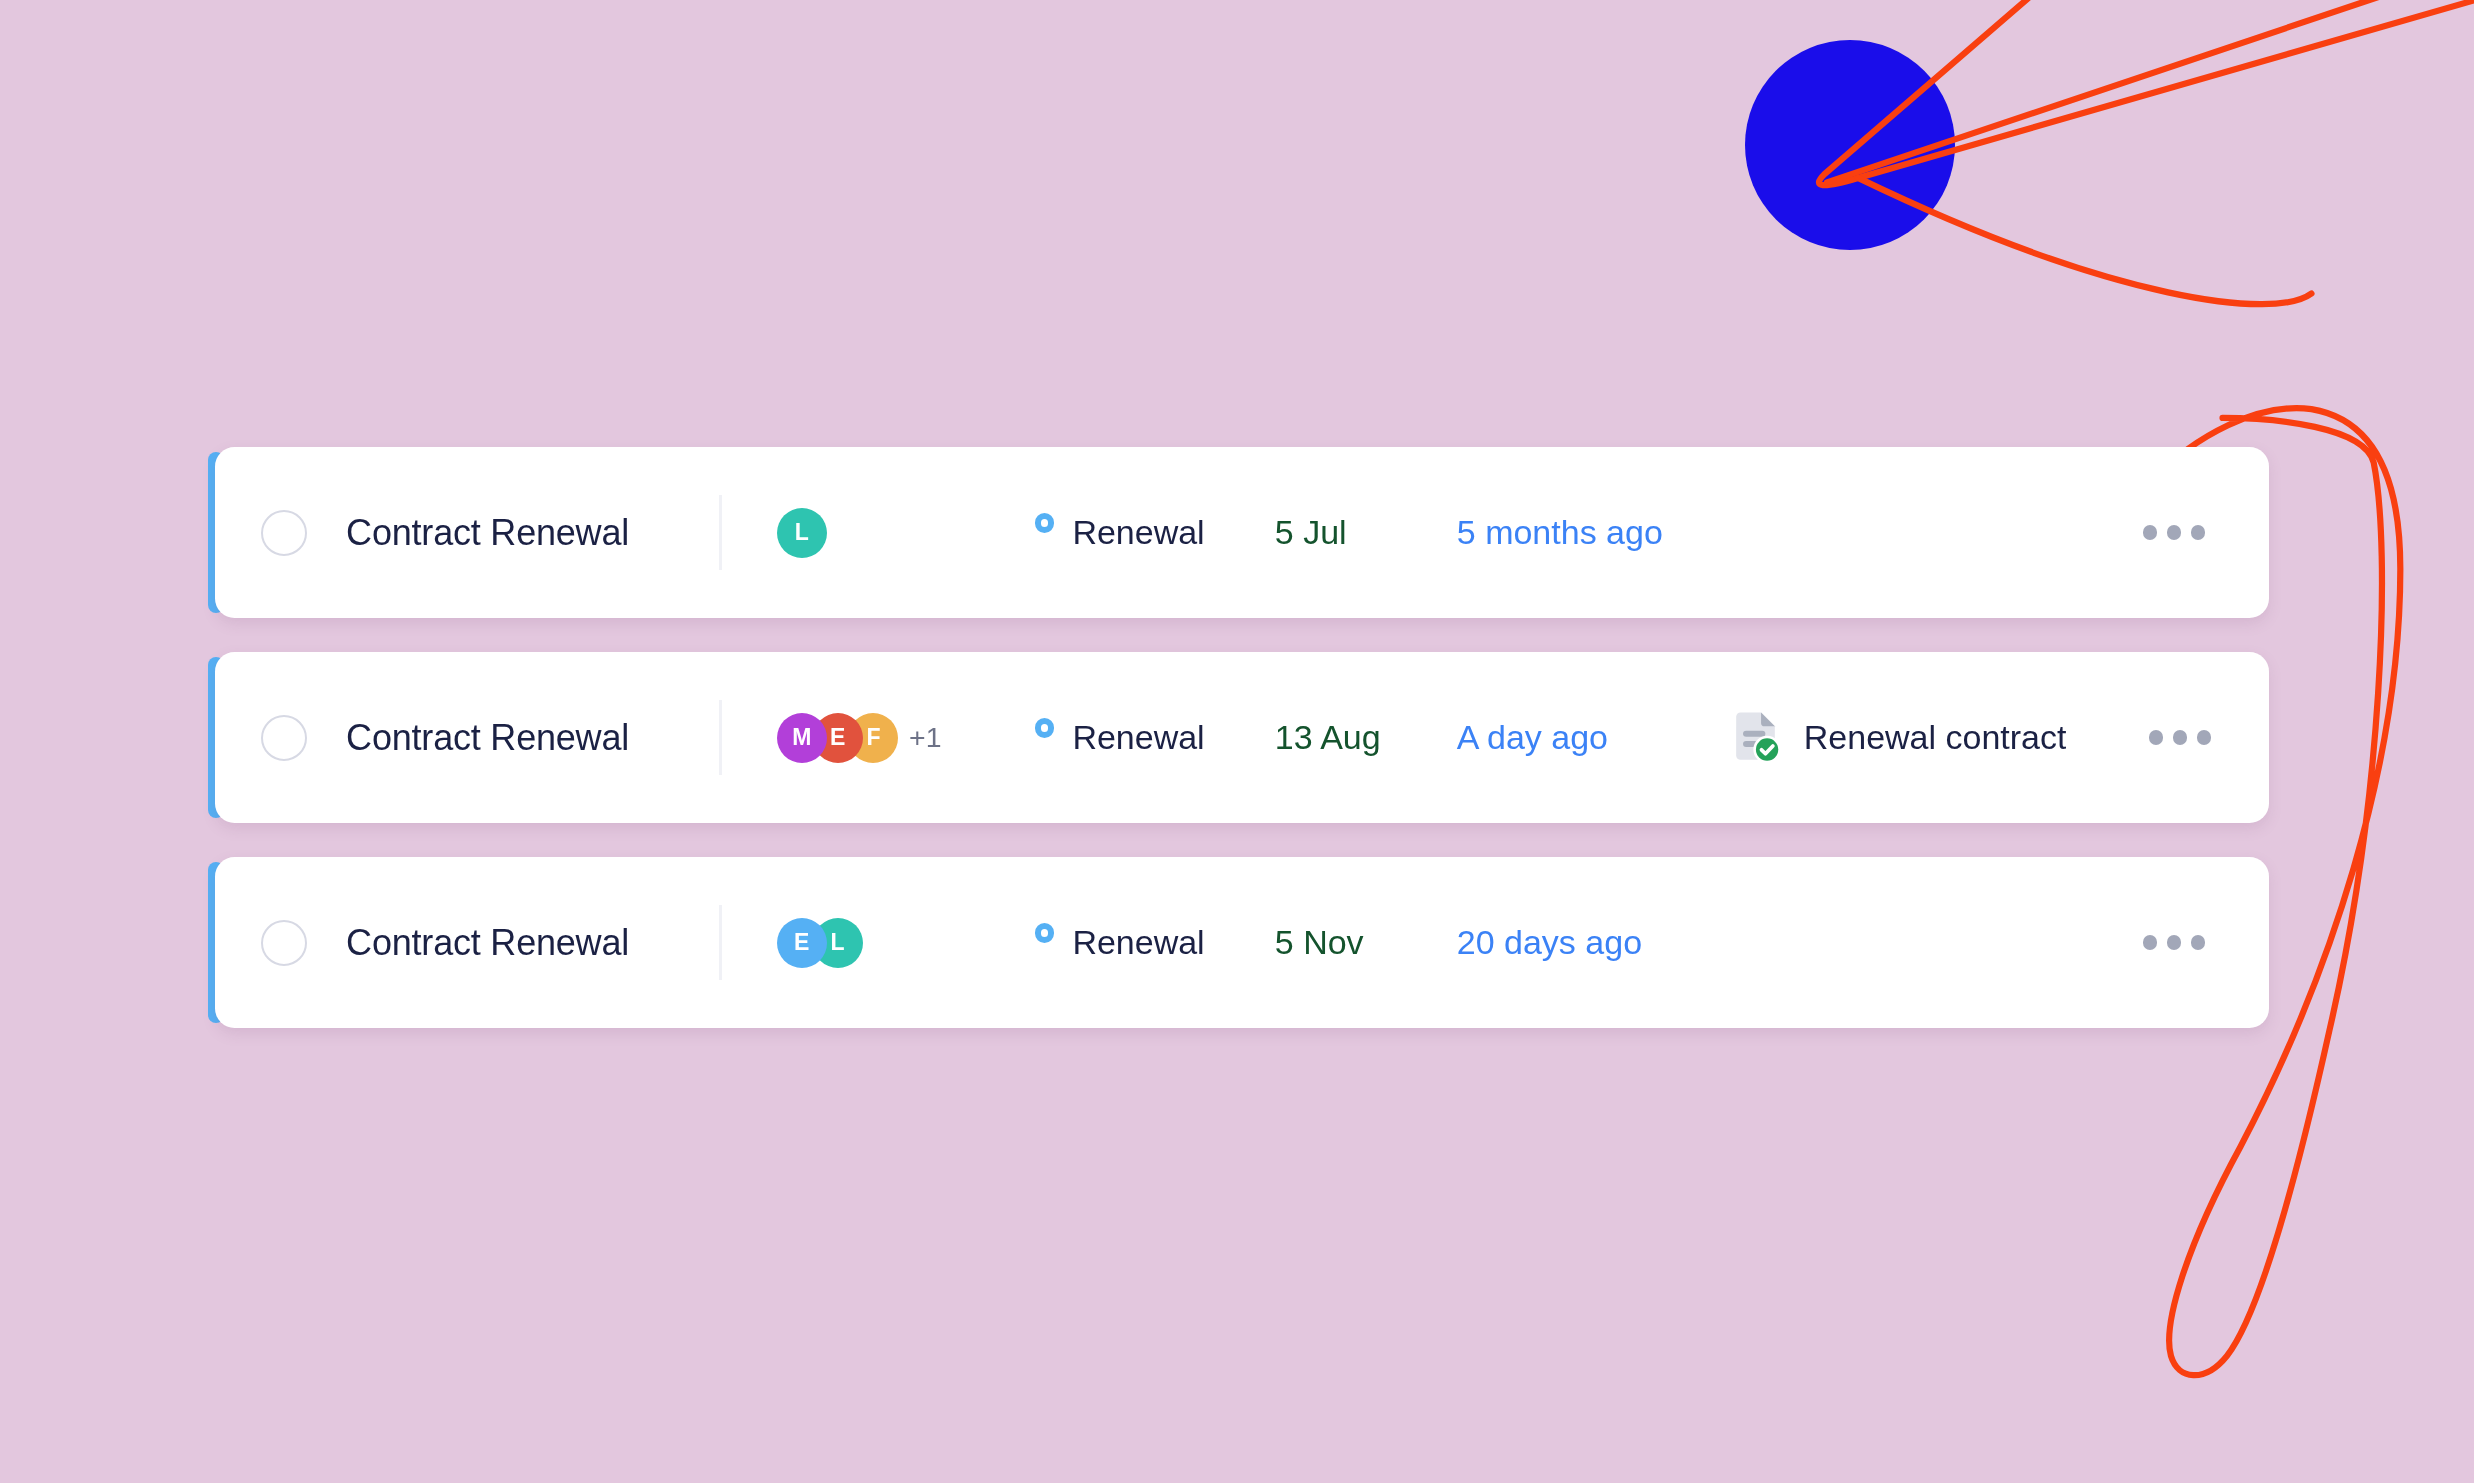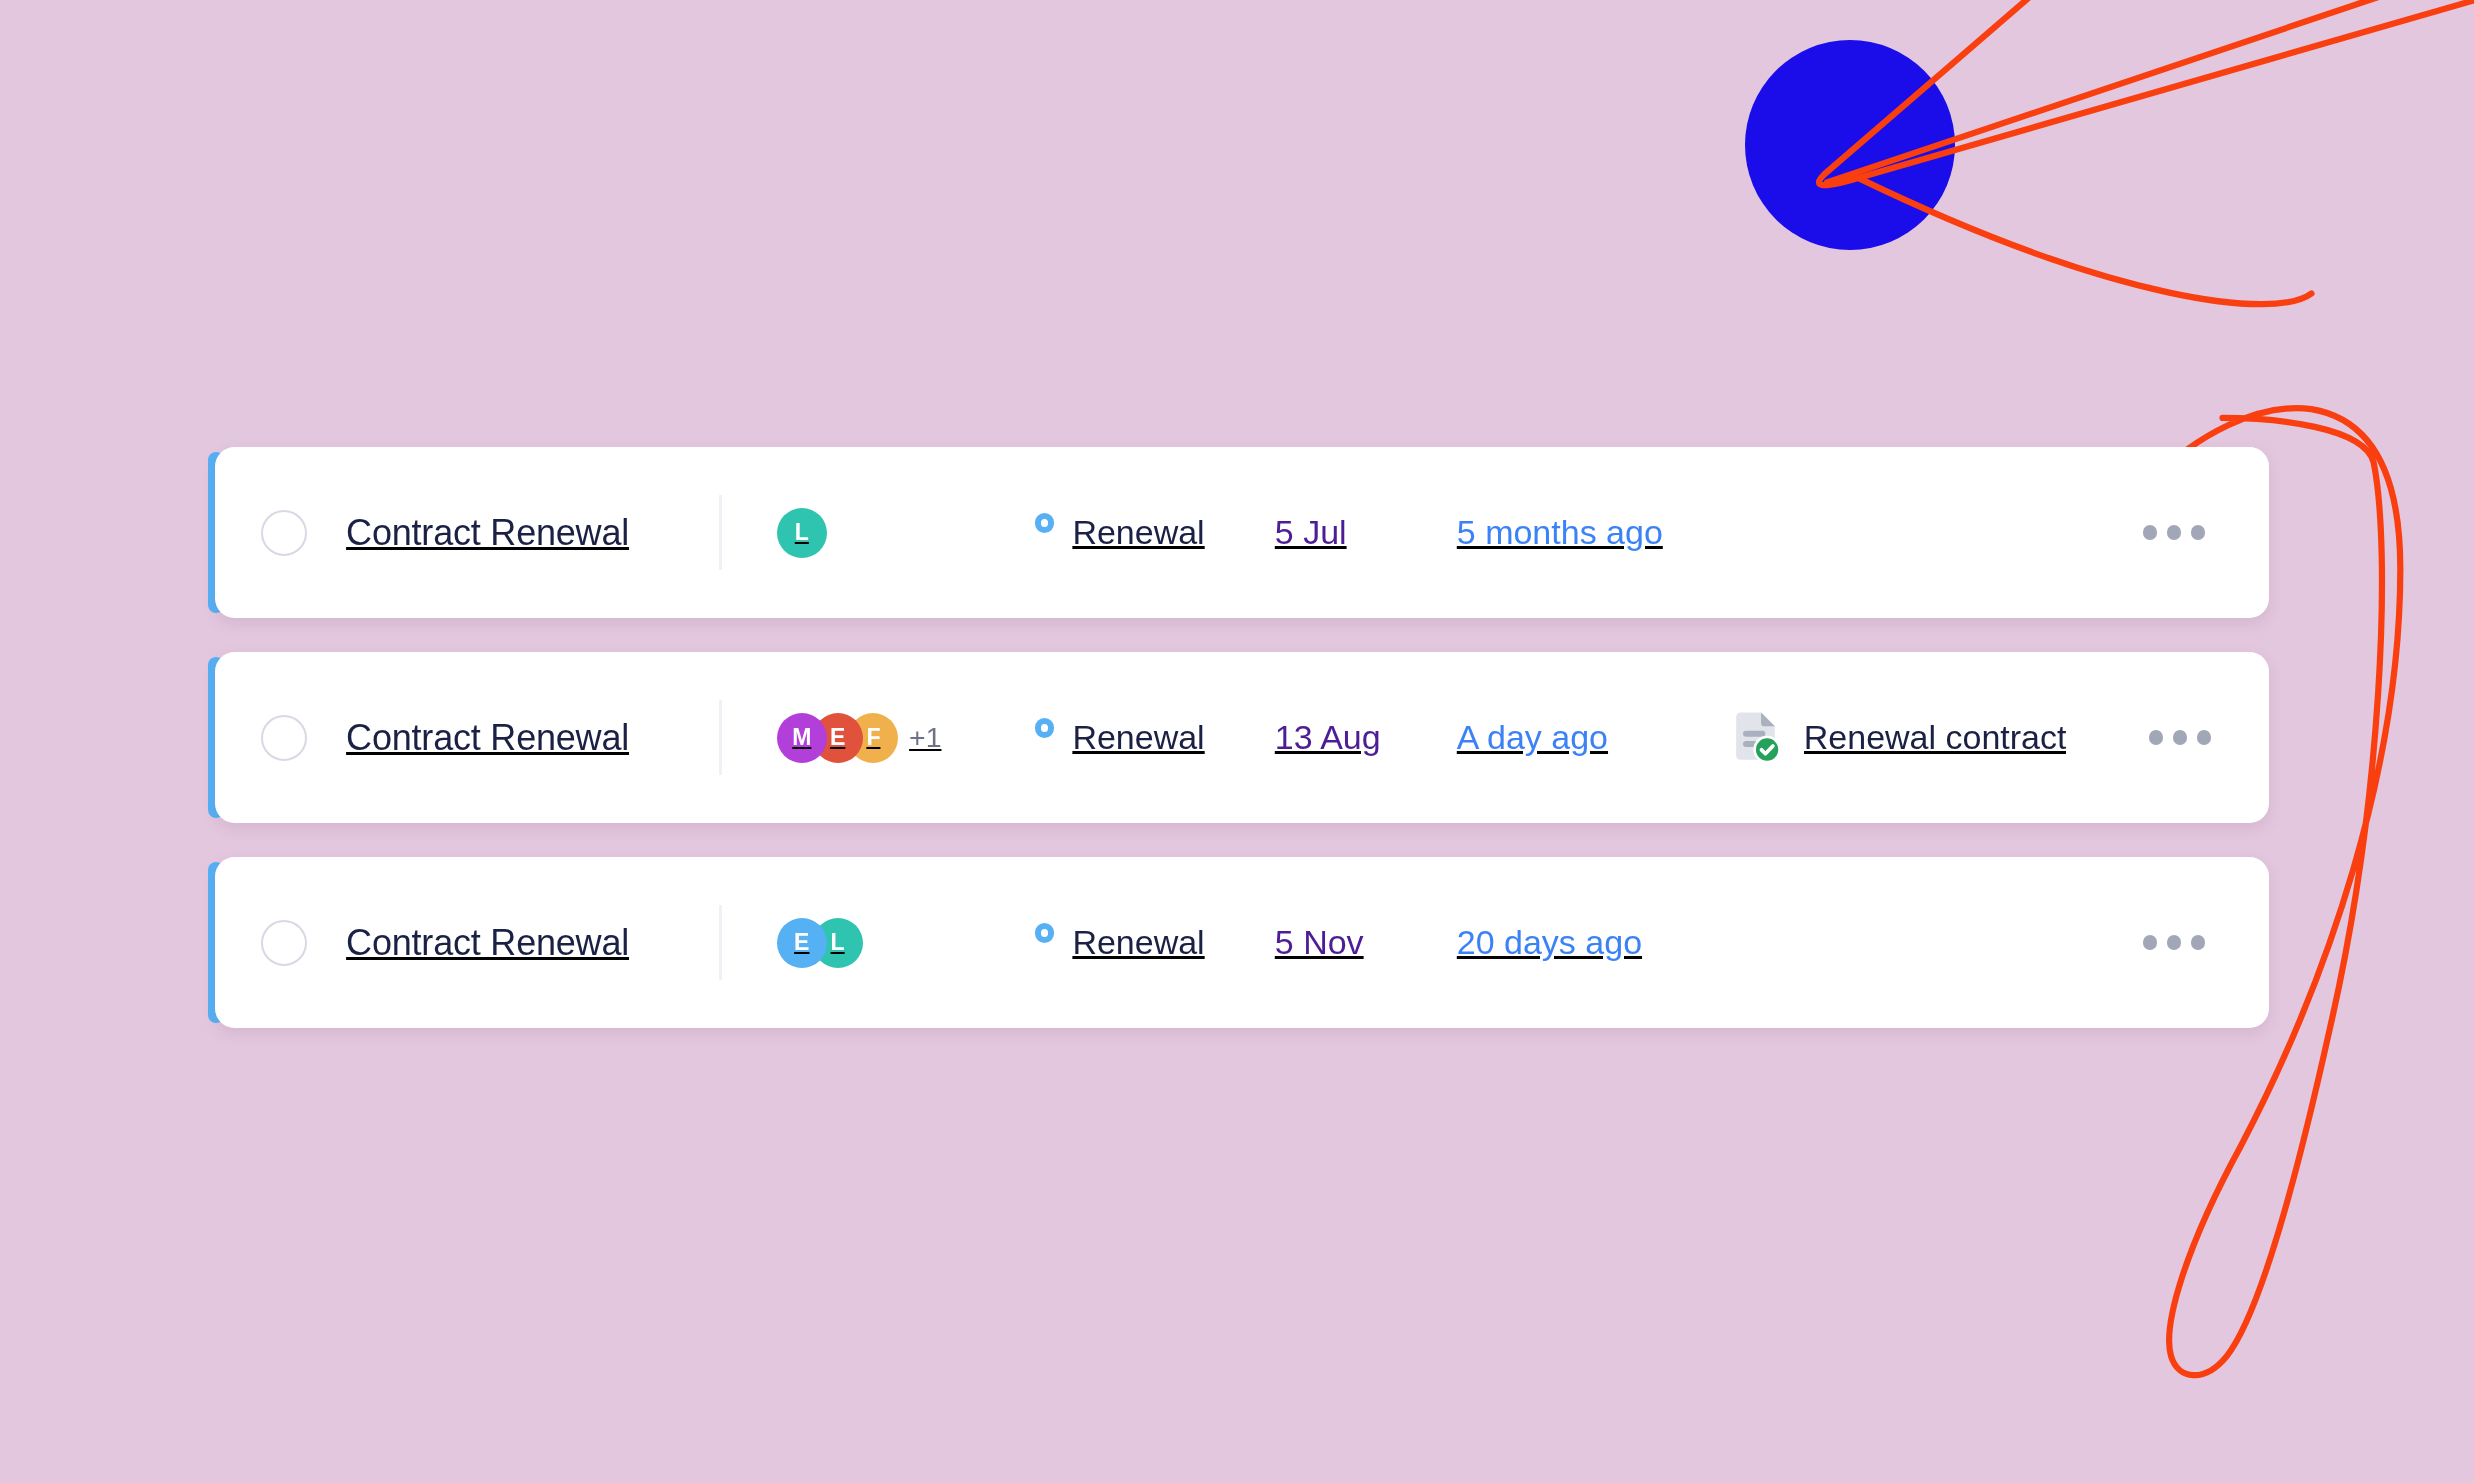--- a/index.html
+++ b/index.html
@@ -68,21 +68,20 @@
   .card {
     position: relative;
     margin-left: 7.1px;
     height: 171px;
     background: #ffffff;
     border-radius: 19.6px;
     box-shadow: 0 5.3px 14.2px rgba(120, 80, 120, 0.13);
     display: flex;
     align-items: center;
     box-sizing: border-box;
-    text-decoration: underline;
   }
 
   
   .checkbox {
     width: 46px;
     height: 46px;
     border-radius: 50%;
     border: 2.7px solid #d7d9e4;
     box-sizing: border-box;
     flex: 0 0 auto;
@@ -159,21 +158,21 @@
     font-size: 34px;
     color: #1b2144;
     white-space: nowrap;
   }
 
   
   .col-date {
     flex: 0 0 auto;
     width: 182px;
     font-size: 34px;
-    color: #4c1d95;
+    color: #14532d;
     white-space: nowrap;
   }
 
   
   .col-ago {
     flex: 0 0 auto;
     width: 258px;
     font-size: 34px;
     color: #3b82f6;
     white-space: nowrap;

